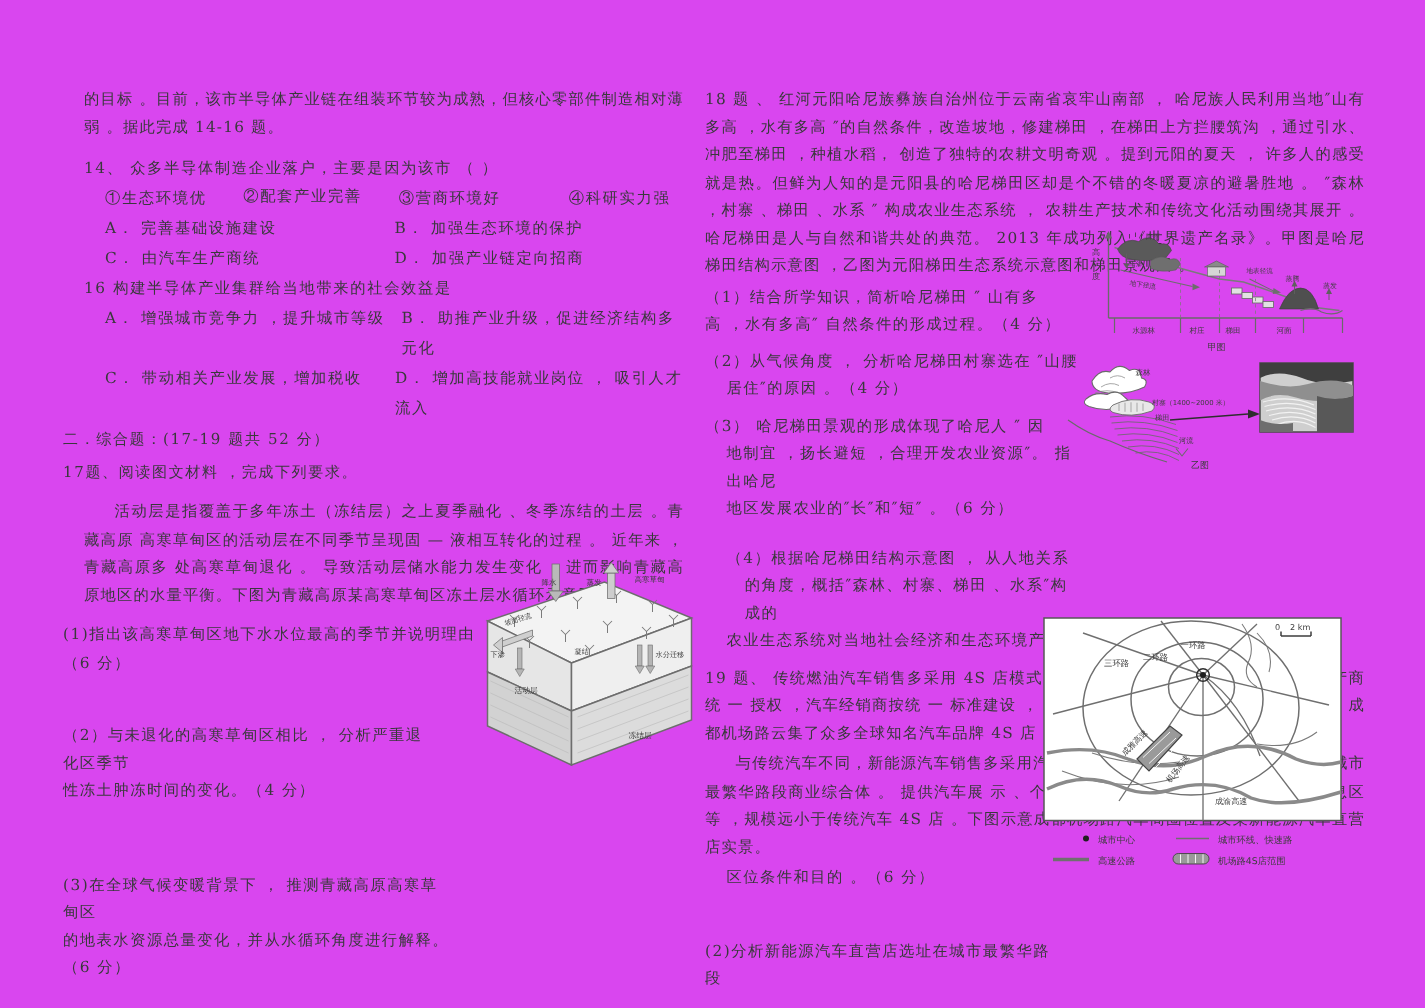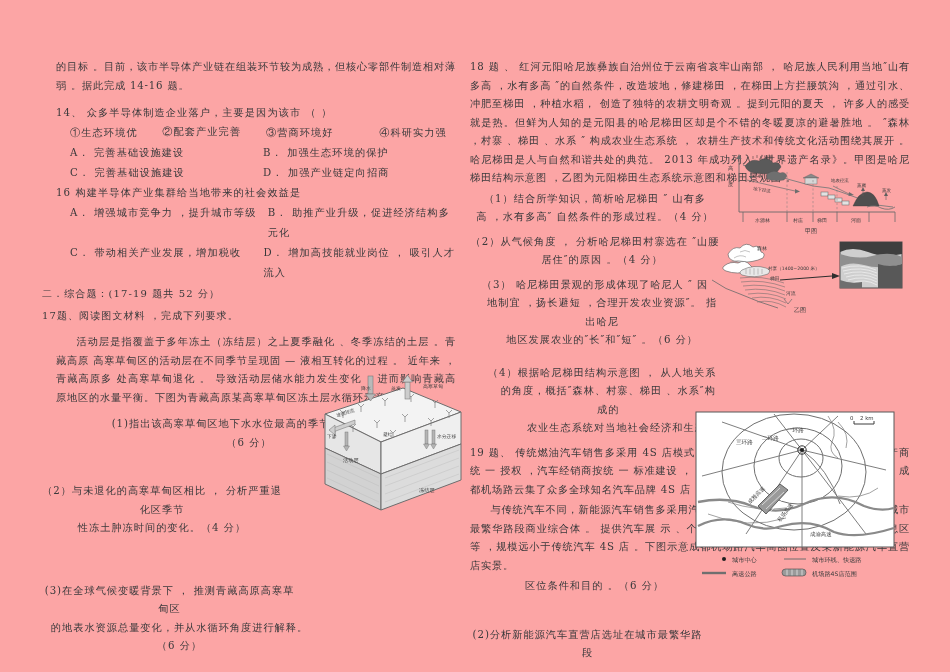--- a/index.html
+++ b/index.html
@@ -6,21 +6,21 @@
   body{
     width:950px;height:672px;
     background:#ffffff;
     font-family:"DejaVu Serif","Liberation Serif",serif;
     color:#2b2b2b;
     overflow:hidden;
     position:relative;
   }
   #page{
     position:absolute;left:0;top:0;width:950px;height:672px;
-    background:#fca5a5;
+    background:#d946ef;
   }
   .cols{
     position:absolute;left:0;top:58px;width:950px;height:540px;
     display:flex;
   }
   .col{
     position:relative;
     box-sizing:border-box;
   }
   .col.left{width:470px;padding:0 14px 0 56px;}
@@ -61,21 +61,20 @@
     font-size:10px;line-height:22px;letter-spacing:1.1px;color:#39393b;
   }
   .spacer-sm{height:6px;}
   .spacer-md{height:14px;}
   .spacer-lg{height:30px;}
   .sub-q{
     font-size:10.2px;
     line-height:18.5px;
     letter-spacing:1px;
     color:#39393b;
-    text-align:center;
   }
   .hang2{padding-left:1.4em;display:block;}
 
   
   .fig-block{
     position:absolute;
     left:285px;top:312px;
     width:180px;height:148px;
   }
   .fig-block svg{display:block;}
@@ -111,21 +110,21 @@
         <span class="o-b">②配套产业完善</span>
         <span class="o-c">③营商环境好</span>
         <span class="o-d">④科研实力强</span>
       </div>
 
       <div class="opt-row">
         <span class="half">A． 完善基础设施建设</span>
         <span class="half">B． 加强生态环境的保护</span>
       </div>
       <div class="opt-row">
-        <span class="half">C． 完善基础设施建设</span>
+        <span class="half">C． 由汽车生产商统</span>
         <span class="half">D． 加强产业链定向招商</span>
       </div>
 
       <p class="q-line">16 构建半导体产业集群给当地带来的社会效益是</p>
       <div class="opt-row">
         <span style="width:215px">A． 增强城市竞争力 ，提升城市等级</span>
         <span>B． 助推产业升级，促进经济结构多元化</span>
       </div>
       <div class="opt-row">
         <span style="width:215px">C． 带动相关产业发展，增加税收</span>

